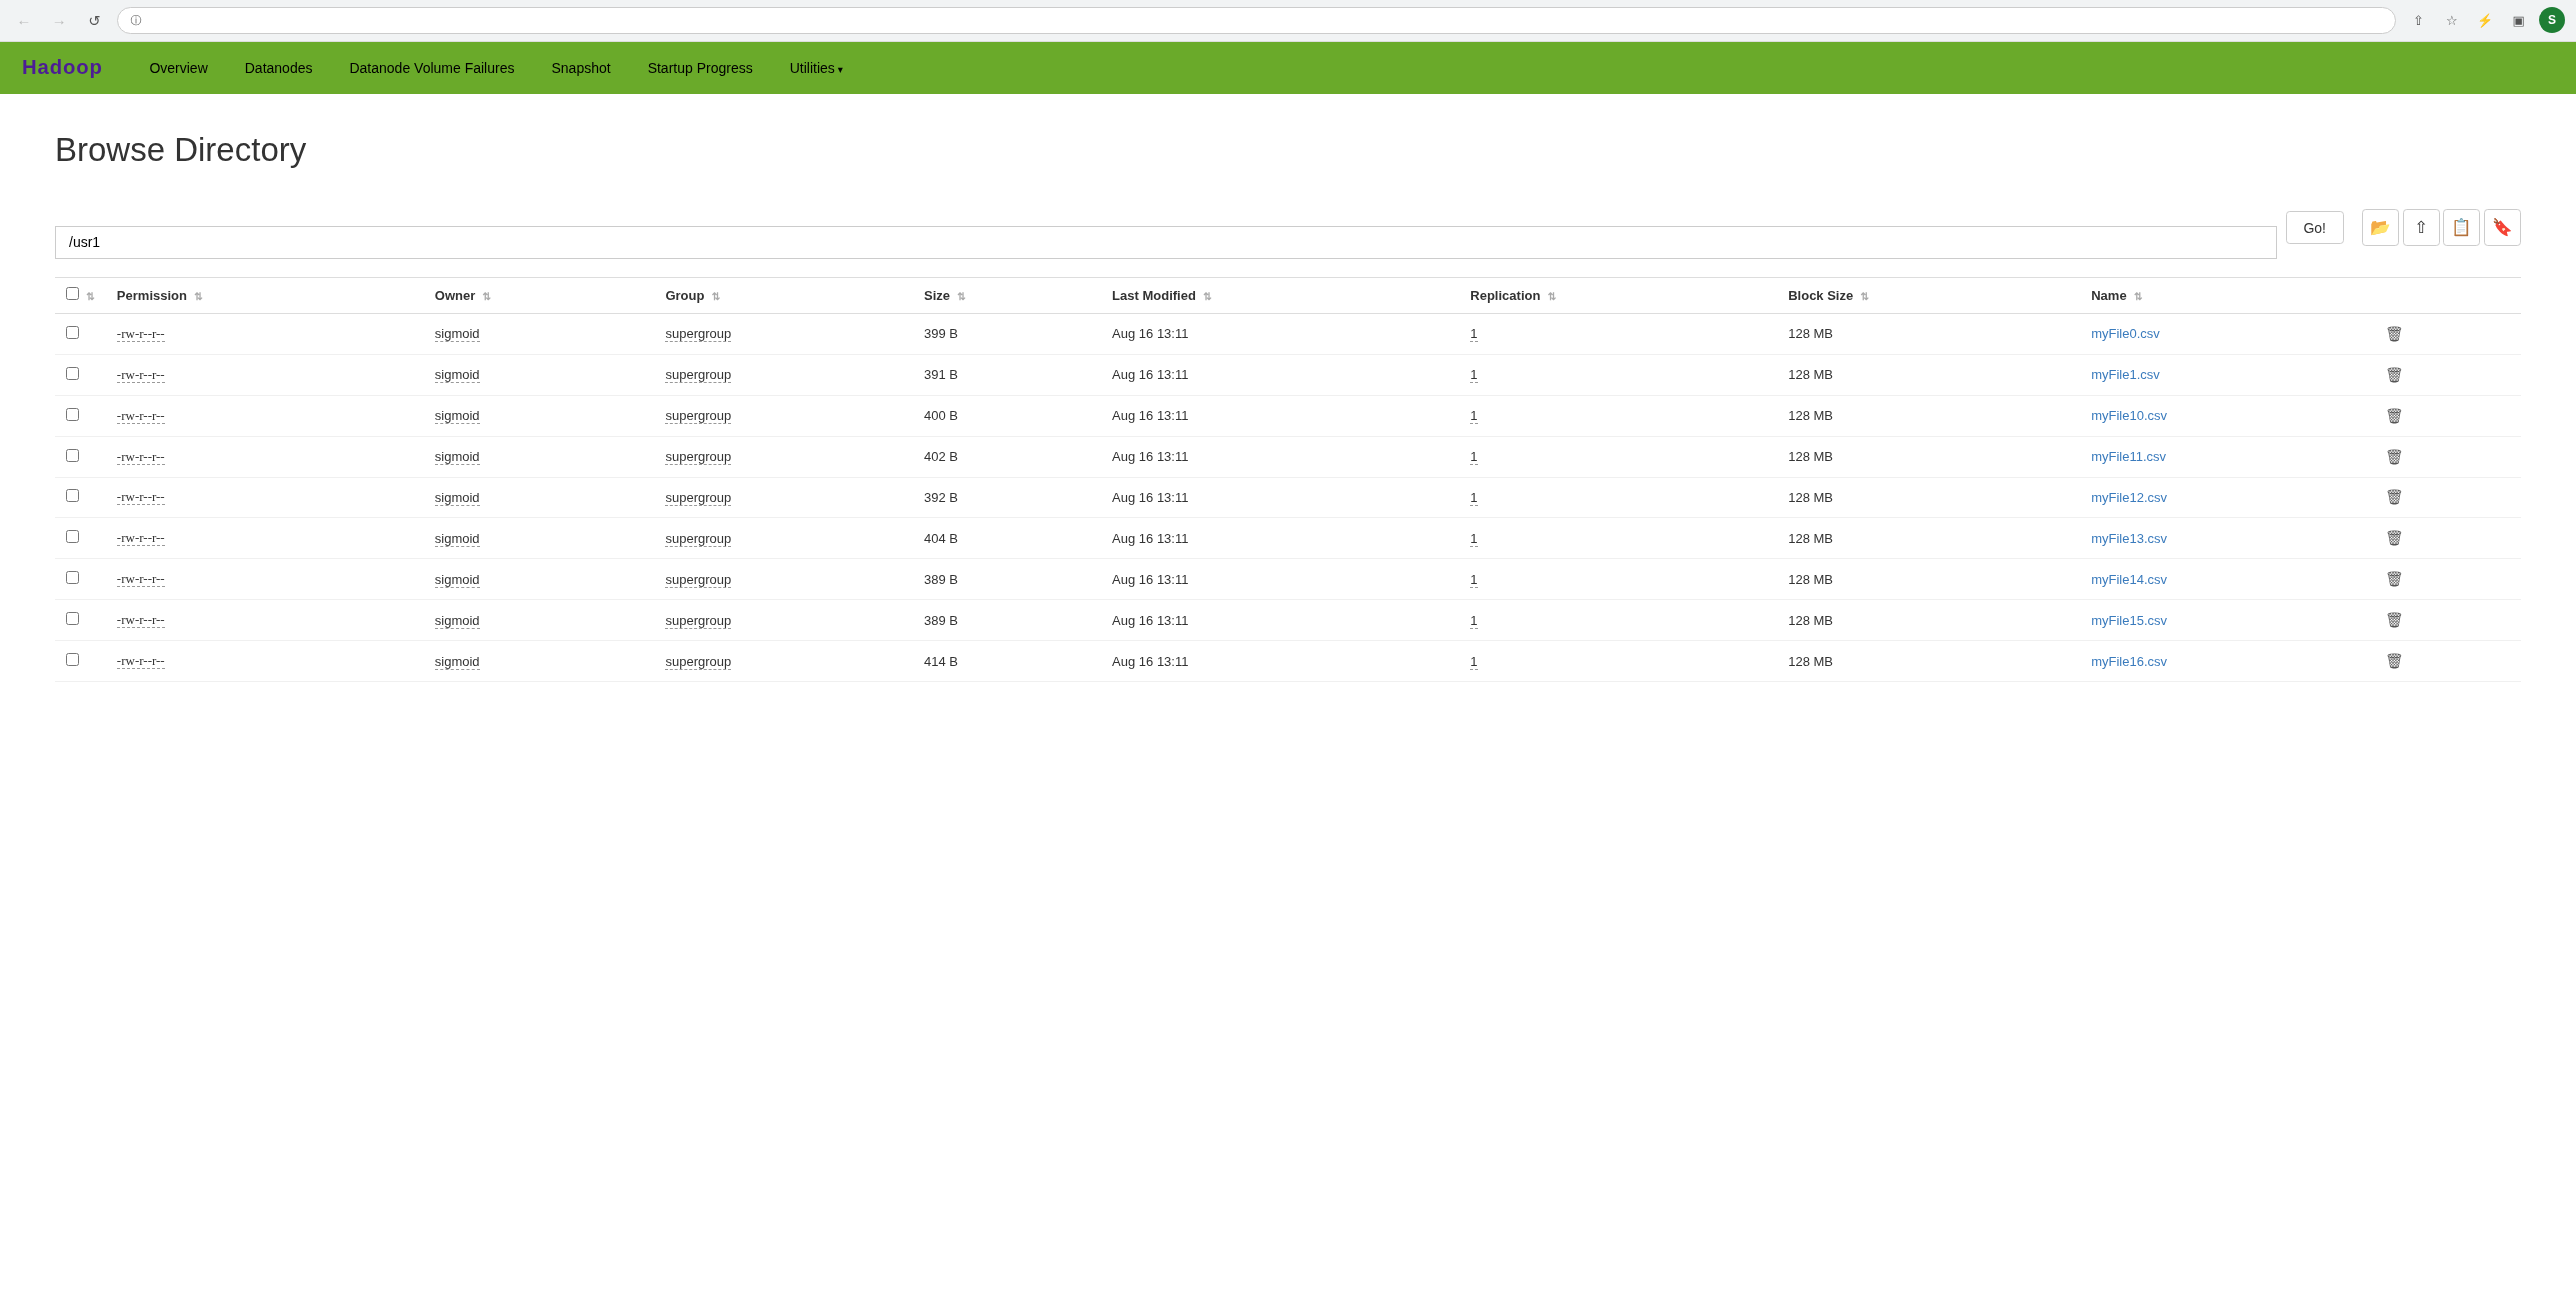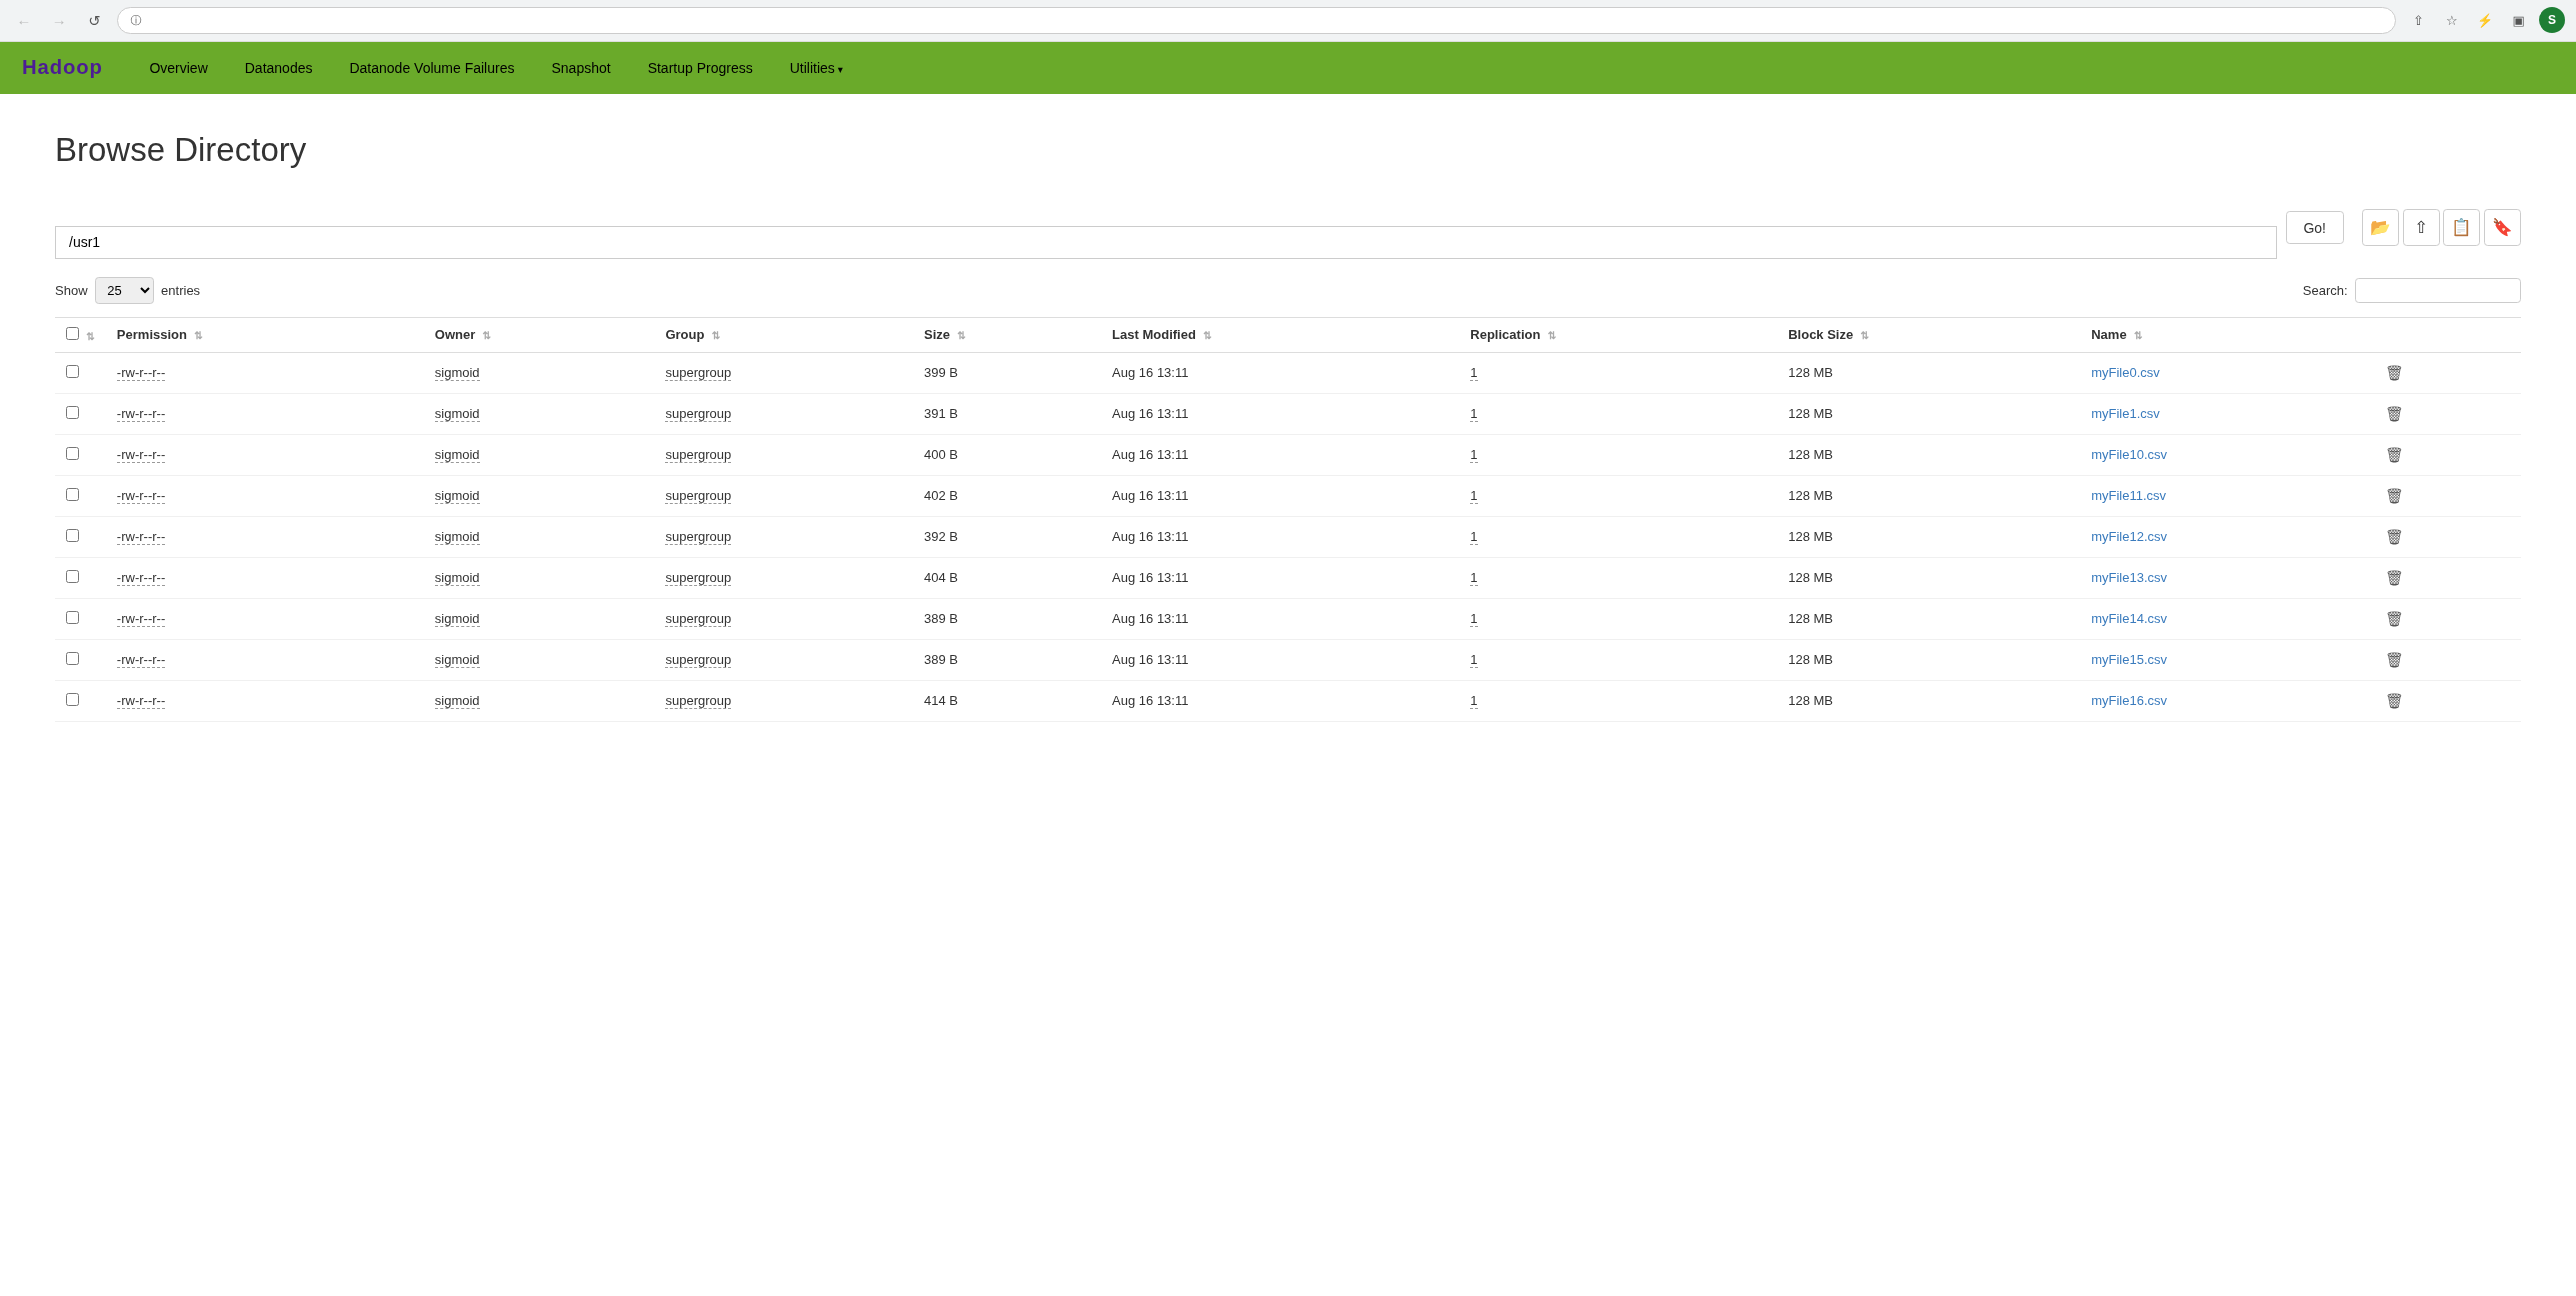--- a/index.html
+++ b/index.html
@@ -210,20 +210,21 @@
       border-bottom: 0.9px dashed #999;
     }
     .owner-text {
       border-bottom: 0.9px dashed #999;
     }
     .group-text {
       border-bottom: 0.9px dashed #999;
     }
     .permission-text {
       border-bottom: 0.9px dashed #999;
+      font-family: Liberation Serif, serif;
     }
     .delete-btn {
       background: transparent;
       border: none;
       cursor: pointer;
       font-size: 14.8px;
       color: #555;
       padding: 1.8px 5.5px;
     }
     .checkbox-col { width: 28px; }
@@ -287,36 +288,20 @@
       </button>
       <button class="action-btn">
         <span>📋</span>
       </button>
       <button class="action-btn">
         <span>🔖</span>
       </button>
     </div>
   </div>
 
-  <div class="table-controls">
-    <div class="show-entries">
-      <span>Show</span>
-      <select class="entries-select">
-        <option>10</option>
-        <option selected="">25</option>
-        <option>50</option>
-        <option>100</option>
-      </select>
-      <span>entries</span>
-    </div>
-    <div class="search-control">
-      <label>Search:</label>
-      <input type="text" class="search-input" style="">
-    </div>
-  </div>
 
   <table class="files-table">
     <thead>
       <tr>
         <th class="th-checkbox">
           <input type="checkbox" style="">
           <span class="sort-icon">⇅</span>
         </th>
         <th>
           <span>Permission</span>

